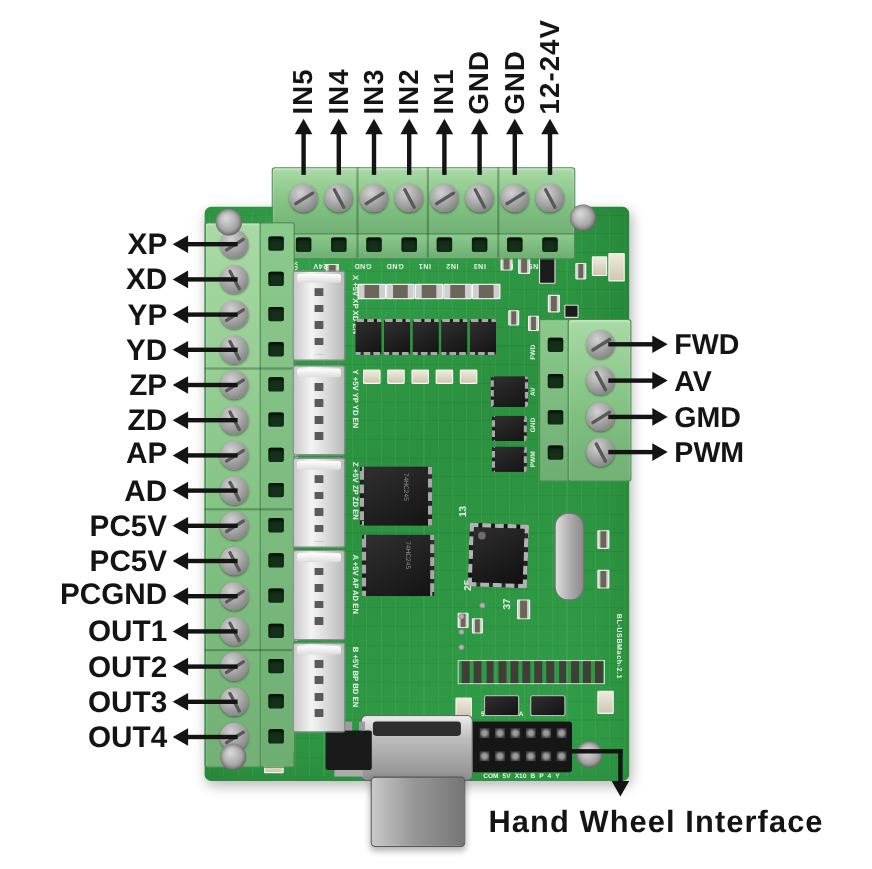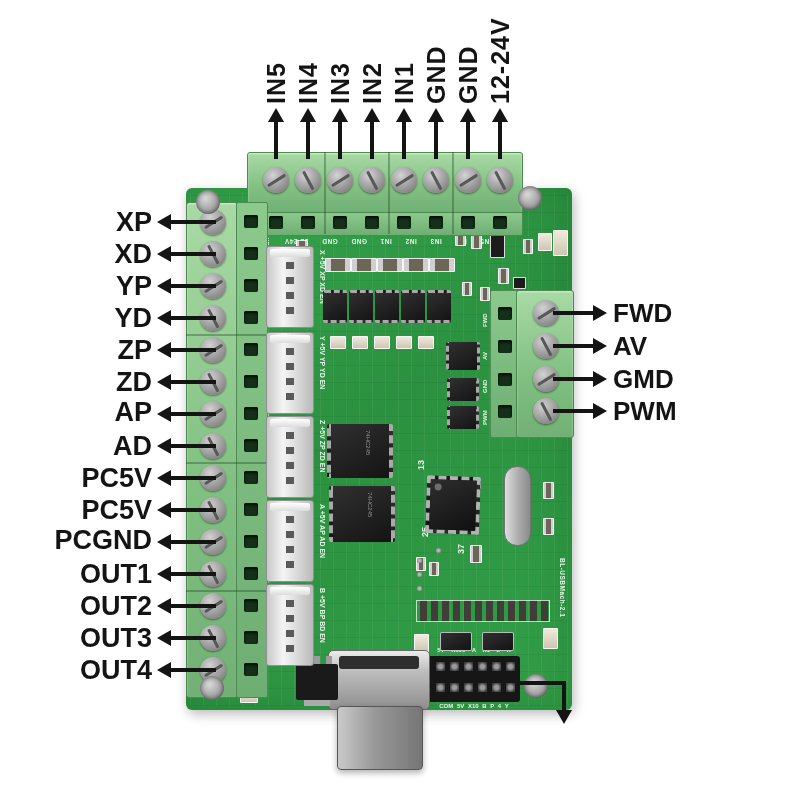--- a/index.html
+++ b/index.html
@@ -328,14 +328,15 @@
   <div class="lblR" style="top:363px">GMD</div>
   <div class="lblR" style="top:395px">PWM</div>
   <div class="arR" style="top:311px"></div>
   <div class="arR" style="top:344px"></div>
   <div class="arR" style="top:377px"></div>
   <div class="arR" style="top:409px"></div>
 
   <div class="arSeg" style="left:520px;top:681px;width:46px;height:4px"></div>
   <div class="arSeg" style="left:562px;top:681px;width:4px;height:29px"></div>
   <div class="headDown" style="left:556px;top:710px"></div>
+  <div class="hwlbl">Hand Wheel Interface</div>
 
 </div>
 
 </body></html>

